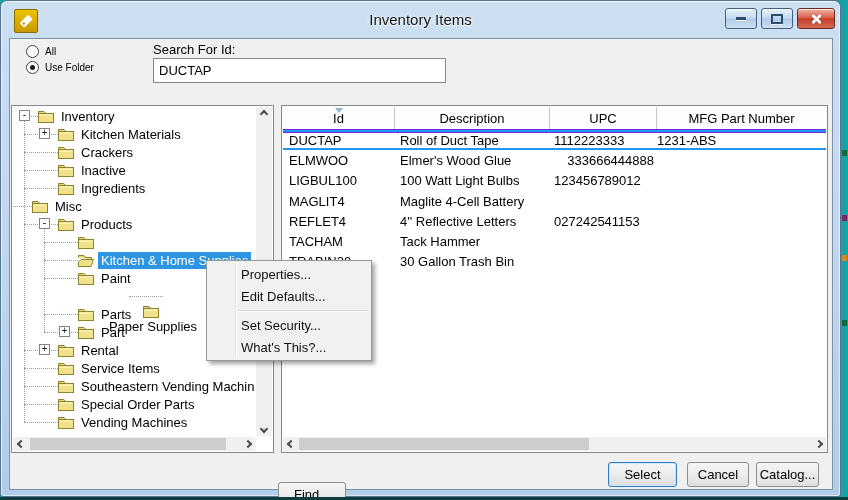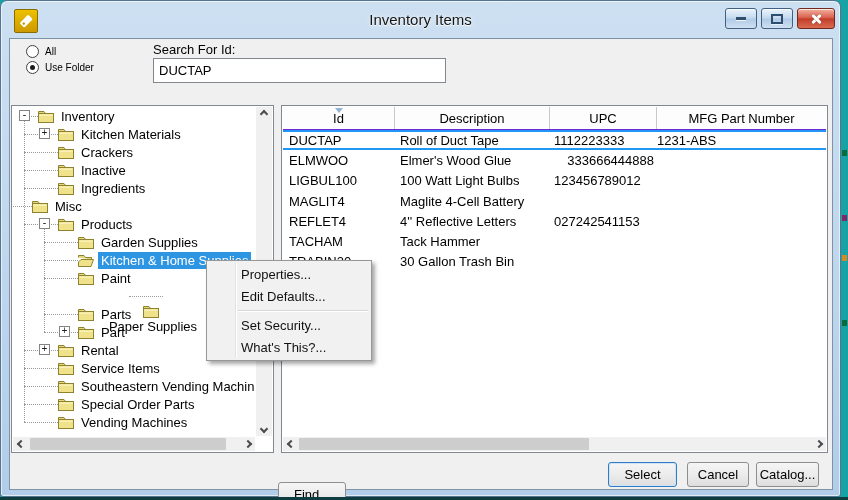--- a/index.html
+++ b/index.html
@@ -80,21 +80,21 @@
   .sb-left { left:0; top:0; } .sb-right { right:0; top:0; }
   .ch { width:4px; height:4px; border-top:2px solid #4c4c4c; border-left:2px solid #4c4c4c; display:inline-block; }
   .ch.up { transform:rotate(45deg); } .ch.right { transform:rotate(135deg); }
   .ch.down { transform:rotate(225deg); } .ch.left { transform:rotate(-45deg); }
   .thumb { position:absolute; top:1px; height:12px; background:#cdcdcd; border-radius:1px; }
   .tree-h .thumb { left:17px; width:196px; }
   .list-h .thumb { left:16px; width:290px; }
 
   
   .lheader { position:absolute; left:1px; top:1px; right:1px; height:22px; background:#fdfdfd;
-    border-bottom:2px solid #6d28d9; display:flex; }
+    border-bottom:4px solid #6d28d9; display:flex; }
   .hcell { border-right:1px solid #c8c8c8; display:flex; align-items:center; justify-content:center;
     font-size:13px; color:#000; position:relative; flex:none; }
   .hcell.last { border-right:none; flex:1; }
   .sortmark { position:absolute; top:1px; left:50%; margin-left:-4px; width:0; height:0;
     border-left:4px solid transparent; border-right:4px solid transparent; border-top:5px solid #92b4d4; }
   .lrows { position:absolute; left:1px; top:24px; right:1px; bottom:16px; overflow:hidden; }
   .lrow { height:20.3px; display:flex; align-items:center; font-size:13px; color:#000; }
   .lrow.sel { border-top:2px solid #2097f3; border-bottom:2px solid #2097f3; height:16.3px; }
   .lcell { padding-left:6px; white-space:nowrap; overflow:hidden; flex:none; }
 
@@ -216,21 +216,21 @@
               </span>
               <span class="folder">
                 <svg width="16" height="13" viewBox="0 0 16 13">
                   <path d="M.5 3.5 L.5 1.5 L6 1.5 L7.5 3.5 Z" fill="#e6d87a" stroke="#8f822e" stroke-width="1"></path>
                   <rect x=".5" y="3.5" width="15" height="9" fill="#efe28a" stroke="#8f822e" stroke-width="1"></rect>
                   <rect x="1.5" y="4.5" width="13" height="1.5" fill="#f7efb4"></rect>
                 </svg>
               </span>
               <span class="tlabel">Inactive</span>
             </div>
-            <div class="tree-row" style="padding-left: 26px;">
+            <div class="tree-row" style="padding-left: 14px; margin-left: 12px;">
               <span class="slot">
                 <span class="connector full"></span>
               </span>
               <span class="folder">
                 <svg width="16" height="13" viewBox="0 0 16 13">
                   <path d="M.5 3.5 L.5 1.5 L6 1.5 L7.5 3.5 Z" fill="#e6d87a" stroke="#8f822e" stroke-width="1"></path>
                   <rect x=".5" y="3.5" width="15" height="9" fill="#efe28a" stroke="#8f822e" stroke-width="1"></rect>
                   <rect x="1.5" y="4.5" width="13" height="1.5" fill="#f7efb4"></rect>
                 </svg>
               </span>
@@ -268,21 +268,20 @@
               <span class="slot">
                 <span class="connector full"></span>
               </span>
               <span class="folder">
                 <svg width="16" height="13" viewBox="0 0 16 13">
                   <path d="M.5 3.5 L.5 1.5 L6 1.5 L7.5 3.5 Z" fill="#e6d87a" stroke="#8f822e" stroke-width="1"></path>
                   <rect x=".5" y="3.5" width="15" height="9" fill="#efe28a" stroke="#8f822e" stroke-width="1"></rect>
                   <rect x="1.5" y="4.5" width="13" height="1.5" fill="#f7efb4"></rect>
                 </svg>
               </span>
-              <span class="tlabel">Garden Supplies</span>
             </div>
             <div class="tree-row sel" style="padding-left: 46px;">
               <span class="slot">
                 <span class="connector full"></span>
               </span>
               <span class="folder">
                 <svg width="16" height="13" viewBox="0 0 16 13">
                   <path d="M.5 3.5 L.5 1.5 L6 1.5 L7.5 3.5 L13.5 3.5 L13.5 5.5" fill="#e6d87a" stroke="#8f822e" stroke-width="1"></path>
                   <path d="M3 5.5 L15.5 5.5 L13 12.5 L.5 12.5 L.5 8 Z" fill="#efe28a" stroke="#8f822e" stroke-width="1"></path>
                 </svg>

